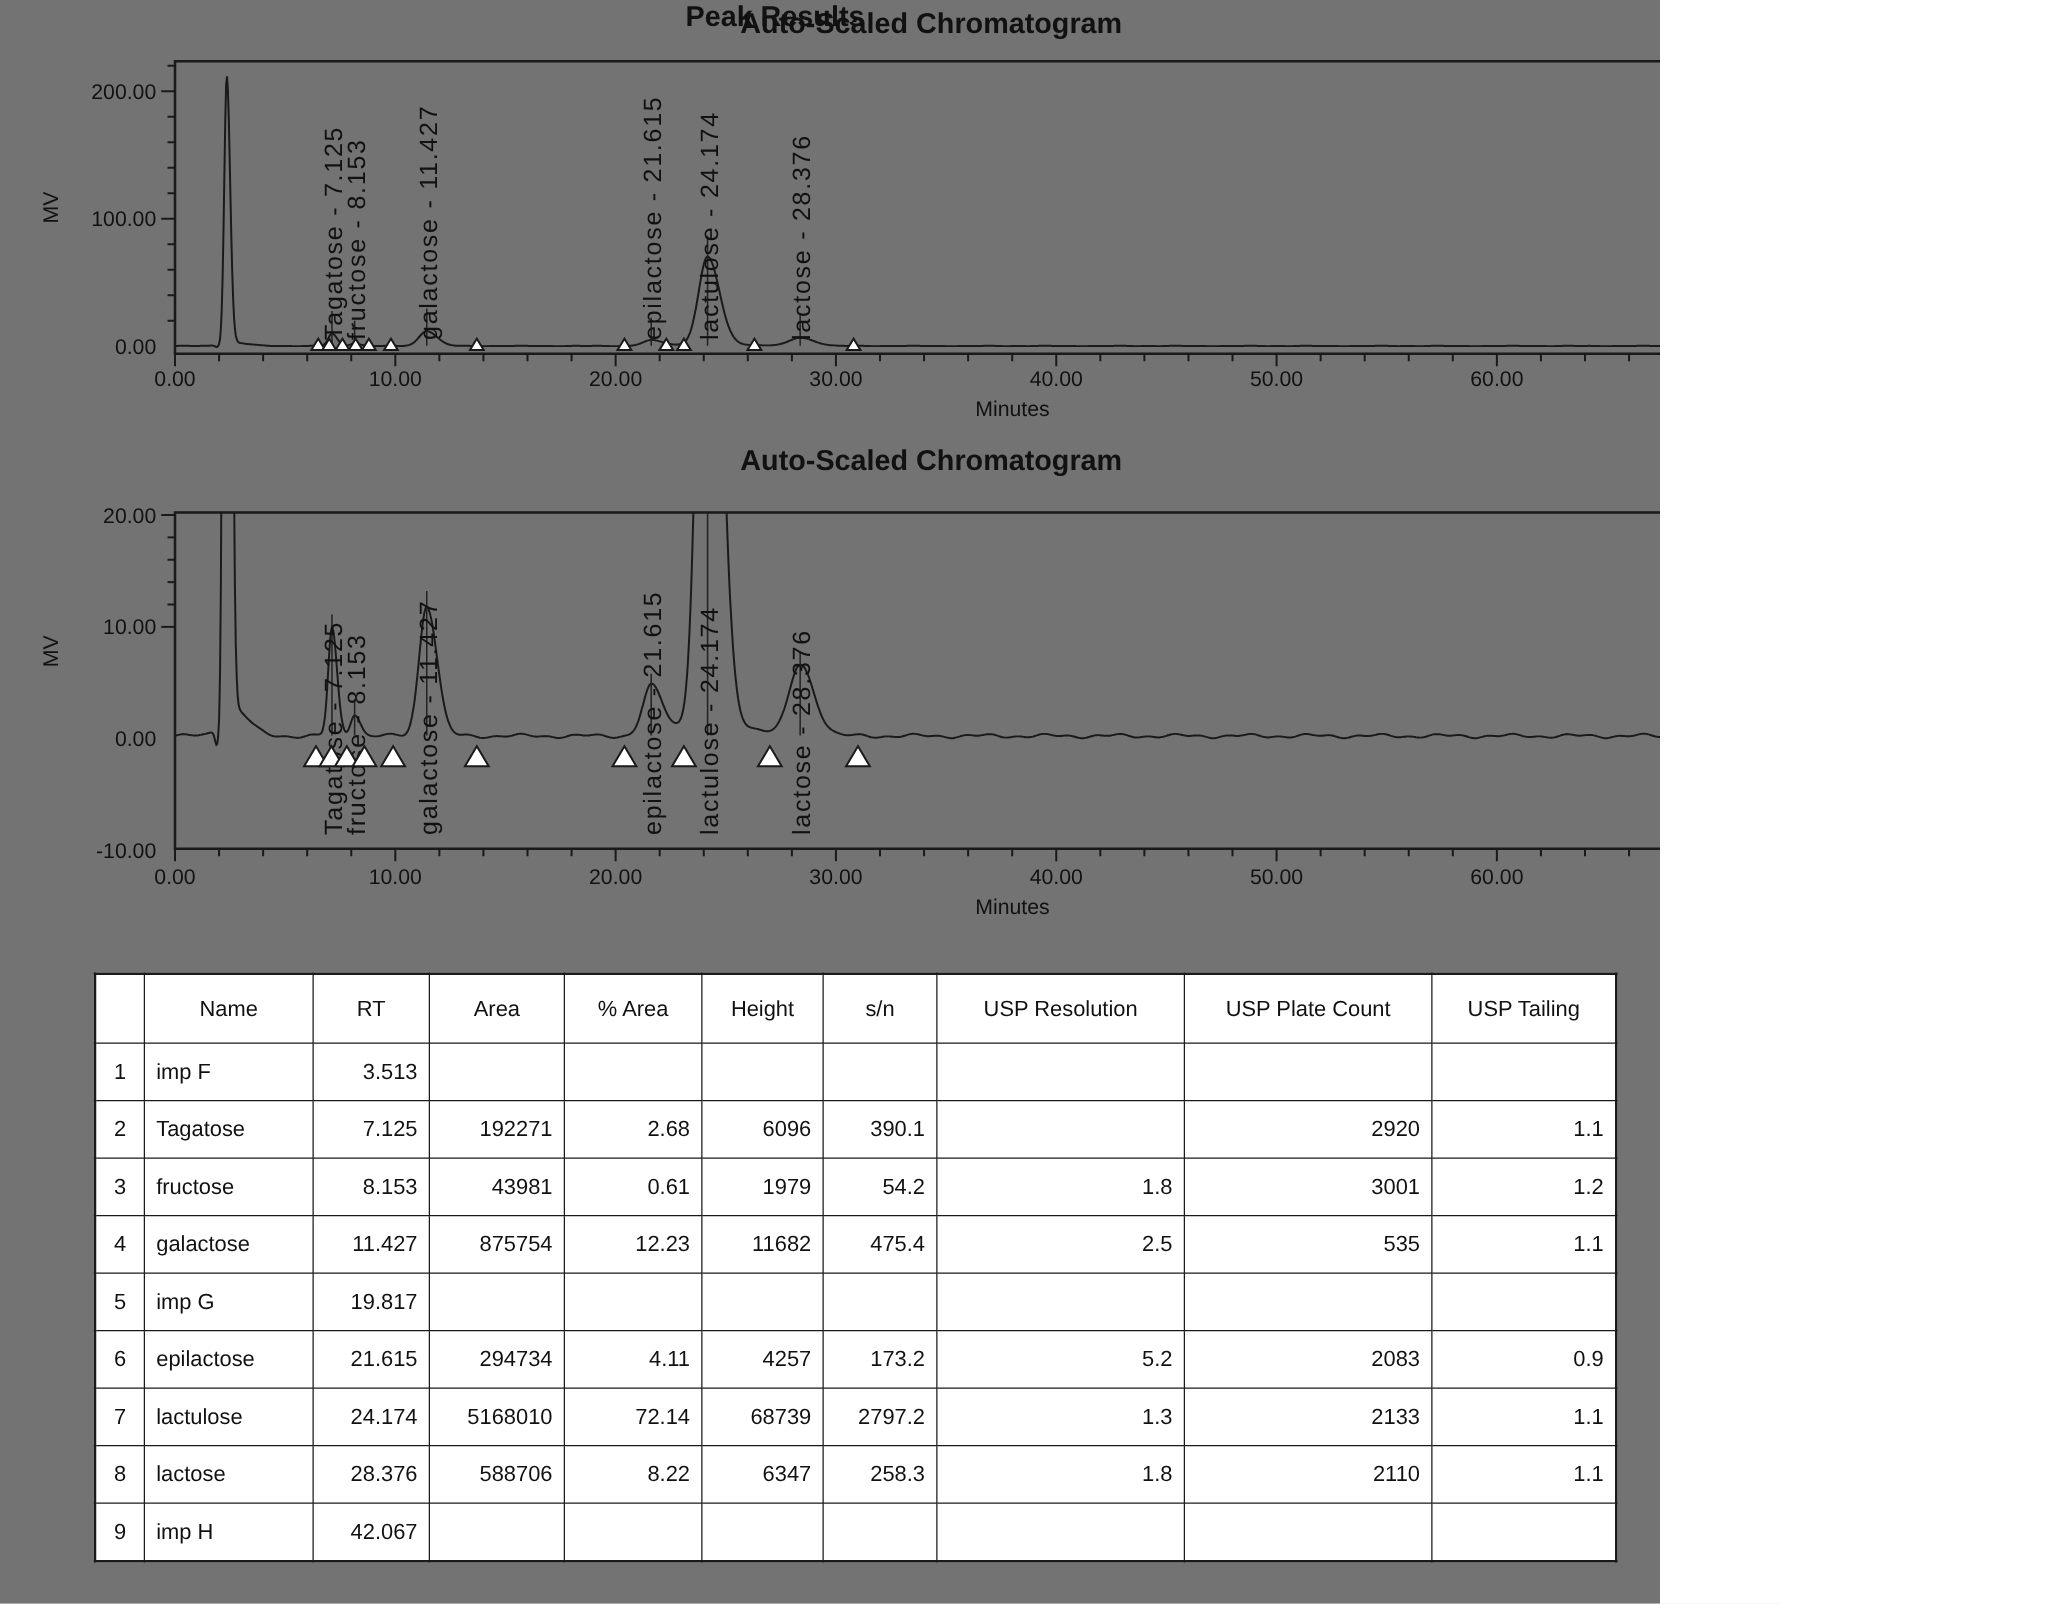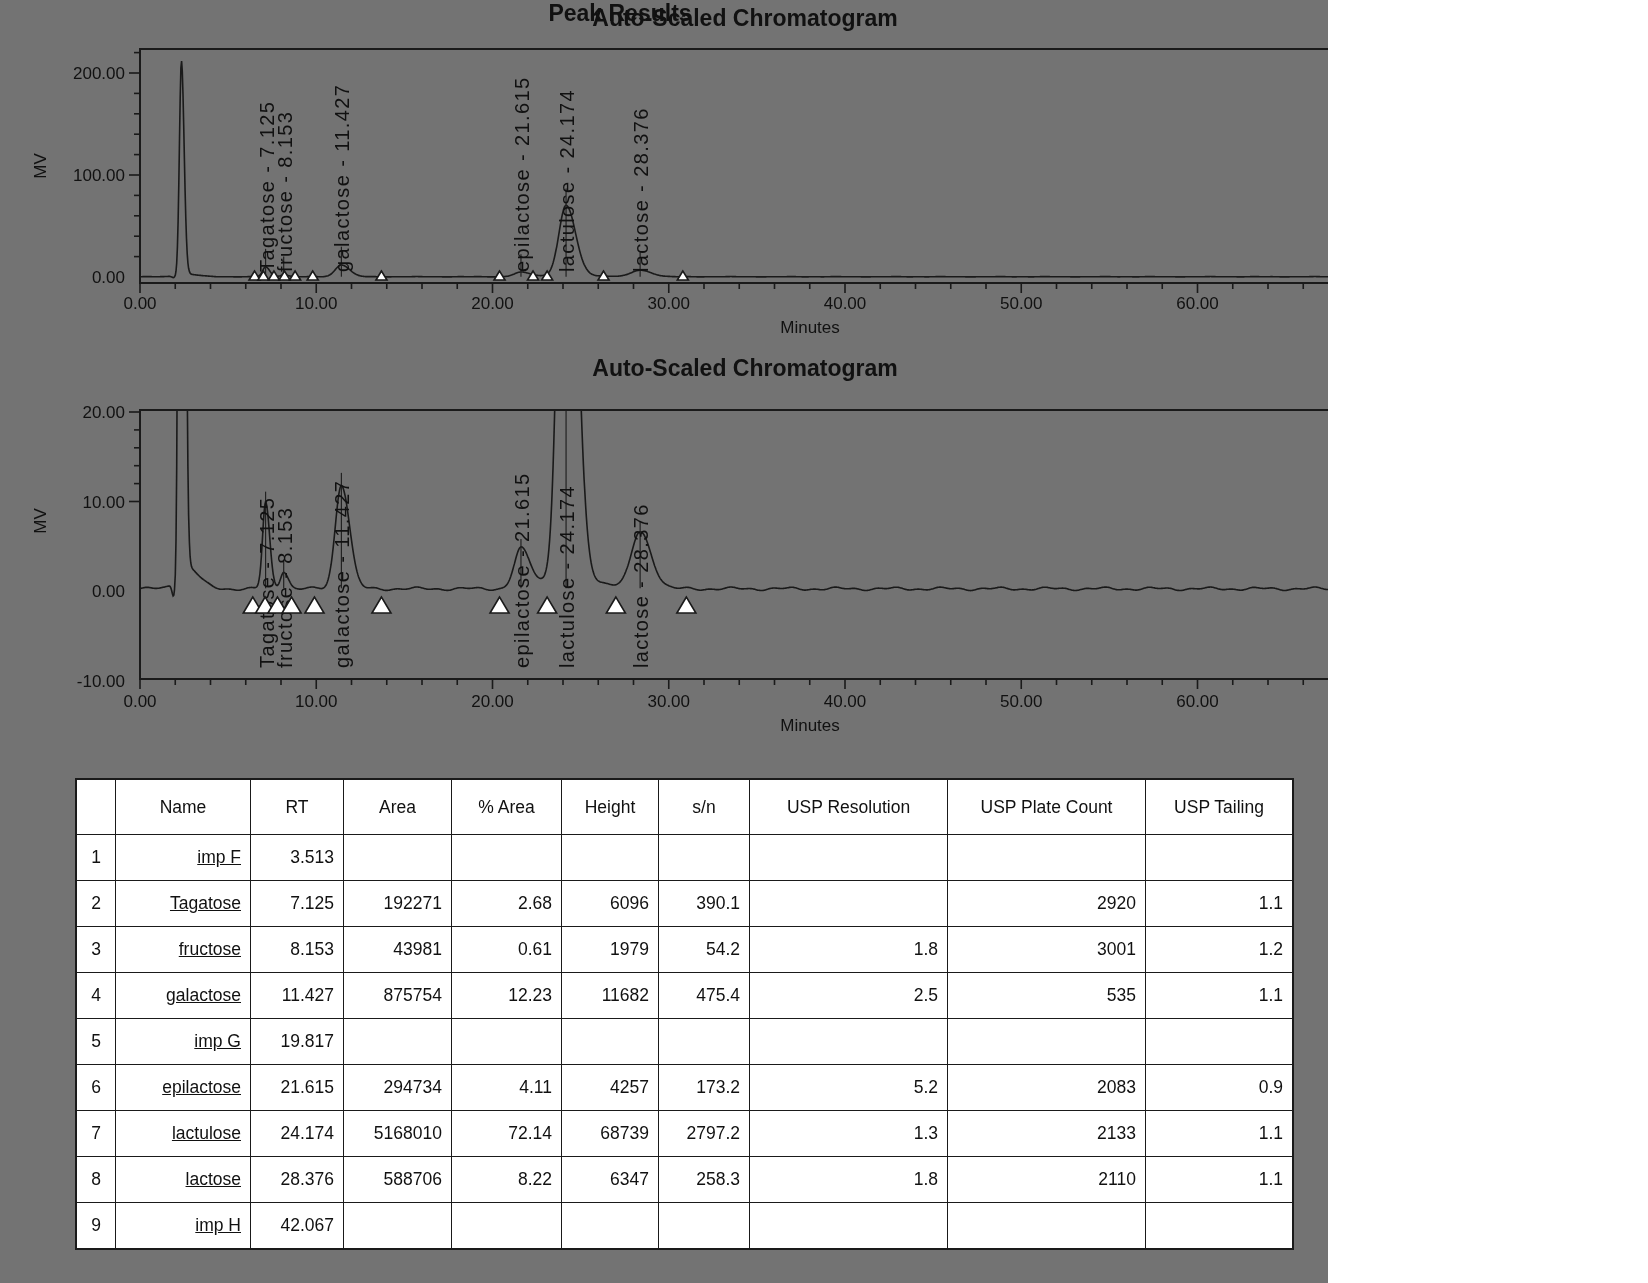--- a/index.html
+++ b/index.html
@@ -12,21 +12,21 @@
   .peak-label-text{font-size:20px;letter-spacing:1.4px;}
   #table-title{position:absolute;left:0;top:740;width:1240px;text-align:center;
                font-size:23px;font-weight:bold;}
   #peak-table{position:absolute;left:75px;top:778px;border-collapse:collapse;
               table-layout:fixed;background:#fff;}
   #peak-table th,#peak-table td{border:1.5px solid #1a1a1a;font-size:17.5px;
               padding:0 9px;overflow:hidden;white-space:nowrap;}
   #peak-table{border:2.5px solid #1a1a1a;}
   #peak-table th{height:54px;font-weight:normal;text-align:center;padding:0 4px;margin-top:48px;}
   #peak-table td{height:45px;}
-  .al{text-align:right;text-decoration:underline;} .ar{text-align:right;} .ac{text-align:center;}
+  .al{text-align:left;} .ar{text-align:right;} .ac{text-align:center;}
 </style>
 </head>
 <body>
 
 <div class="page">
 
   <svg id="charts-svg" width="1648" height="738" viewBox="0 0 1648 738" style="position:absolute;left:0;top:0;">
     <defs>
       <clipPath id="clip0">
           <rect x="140" y="49" width="1410" height="234"></rect>

